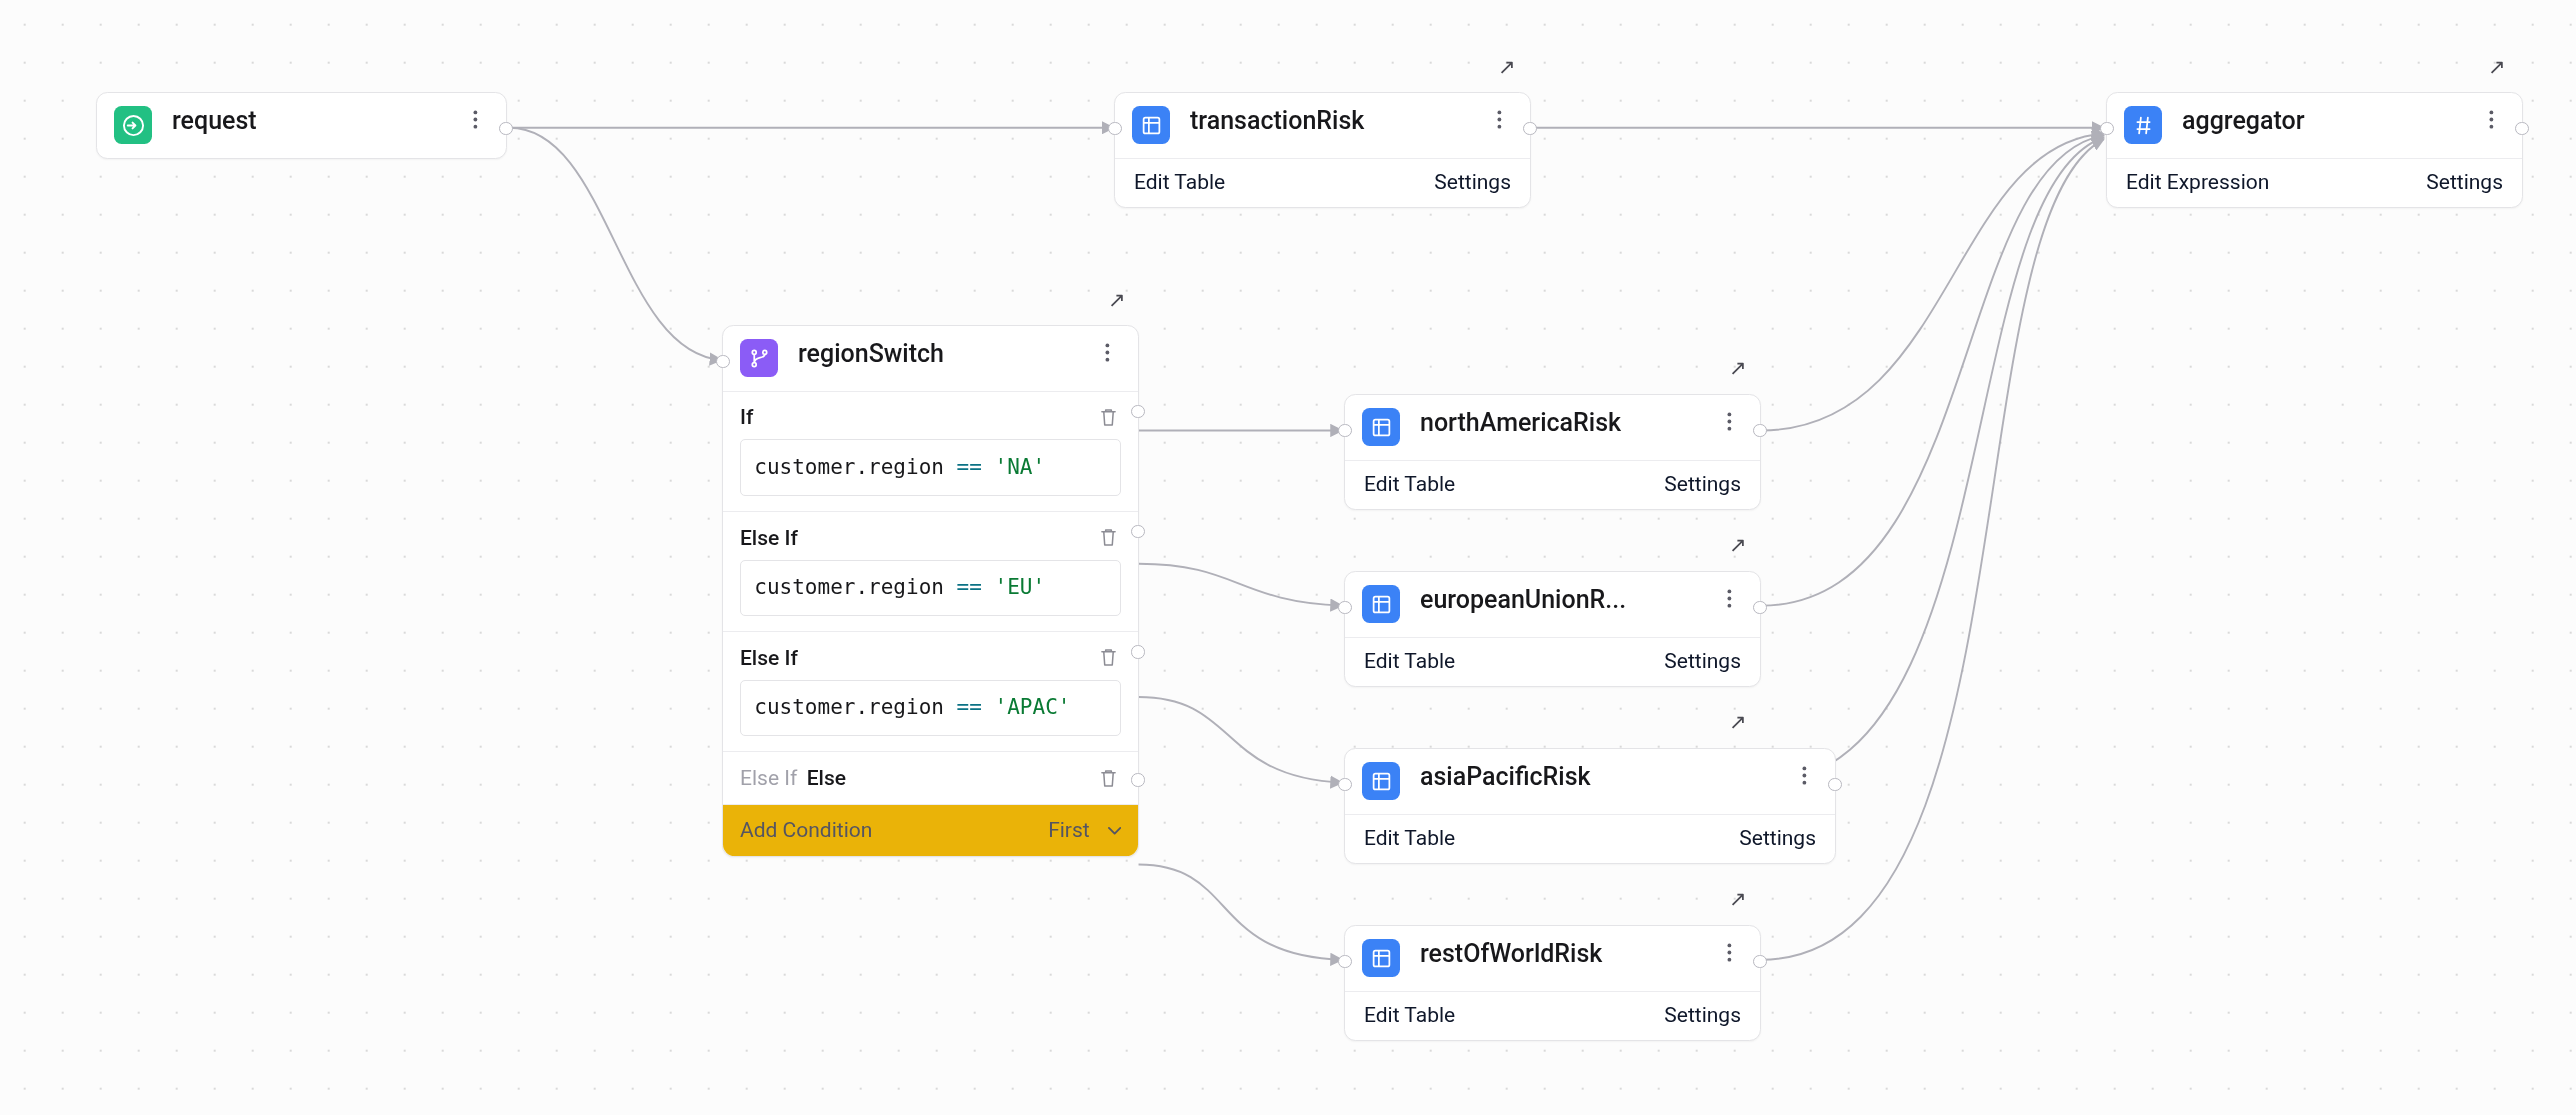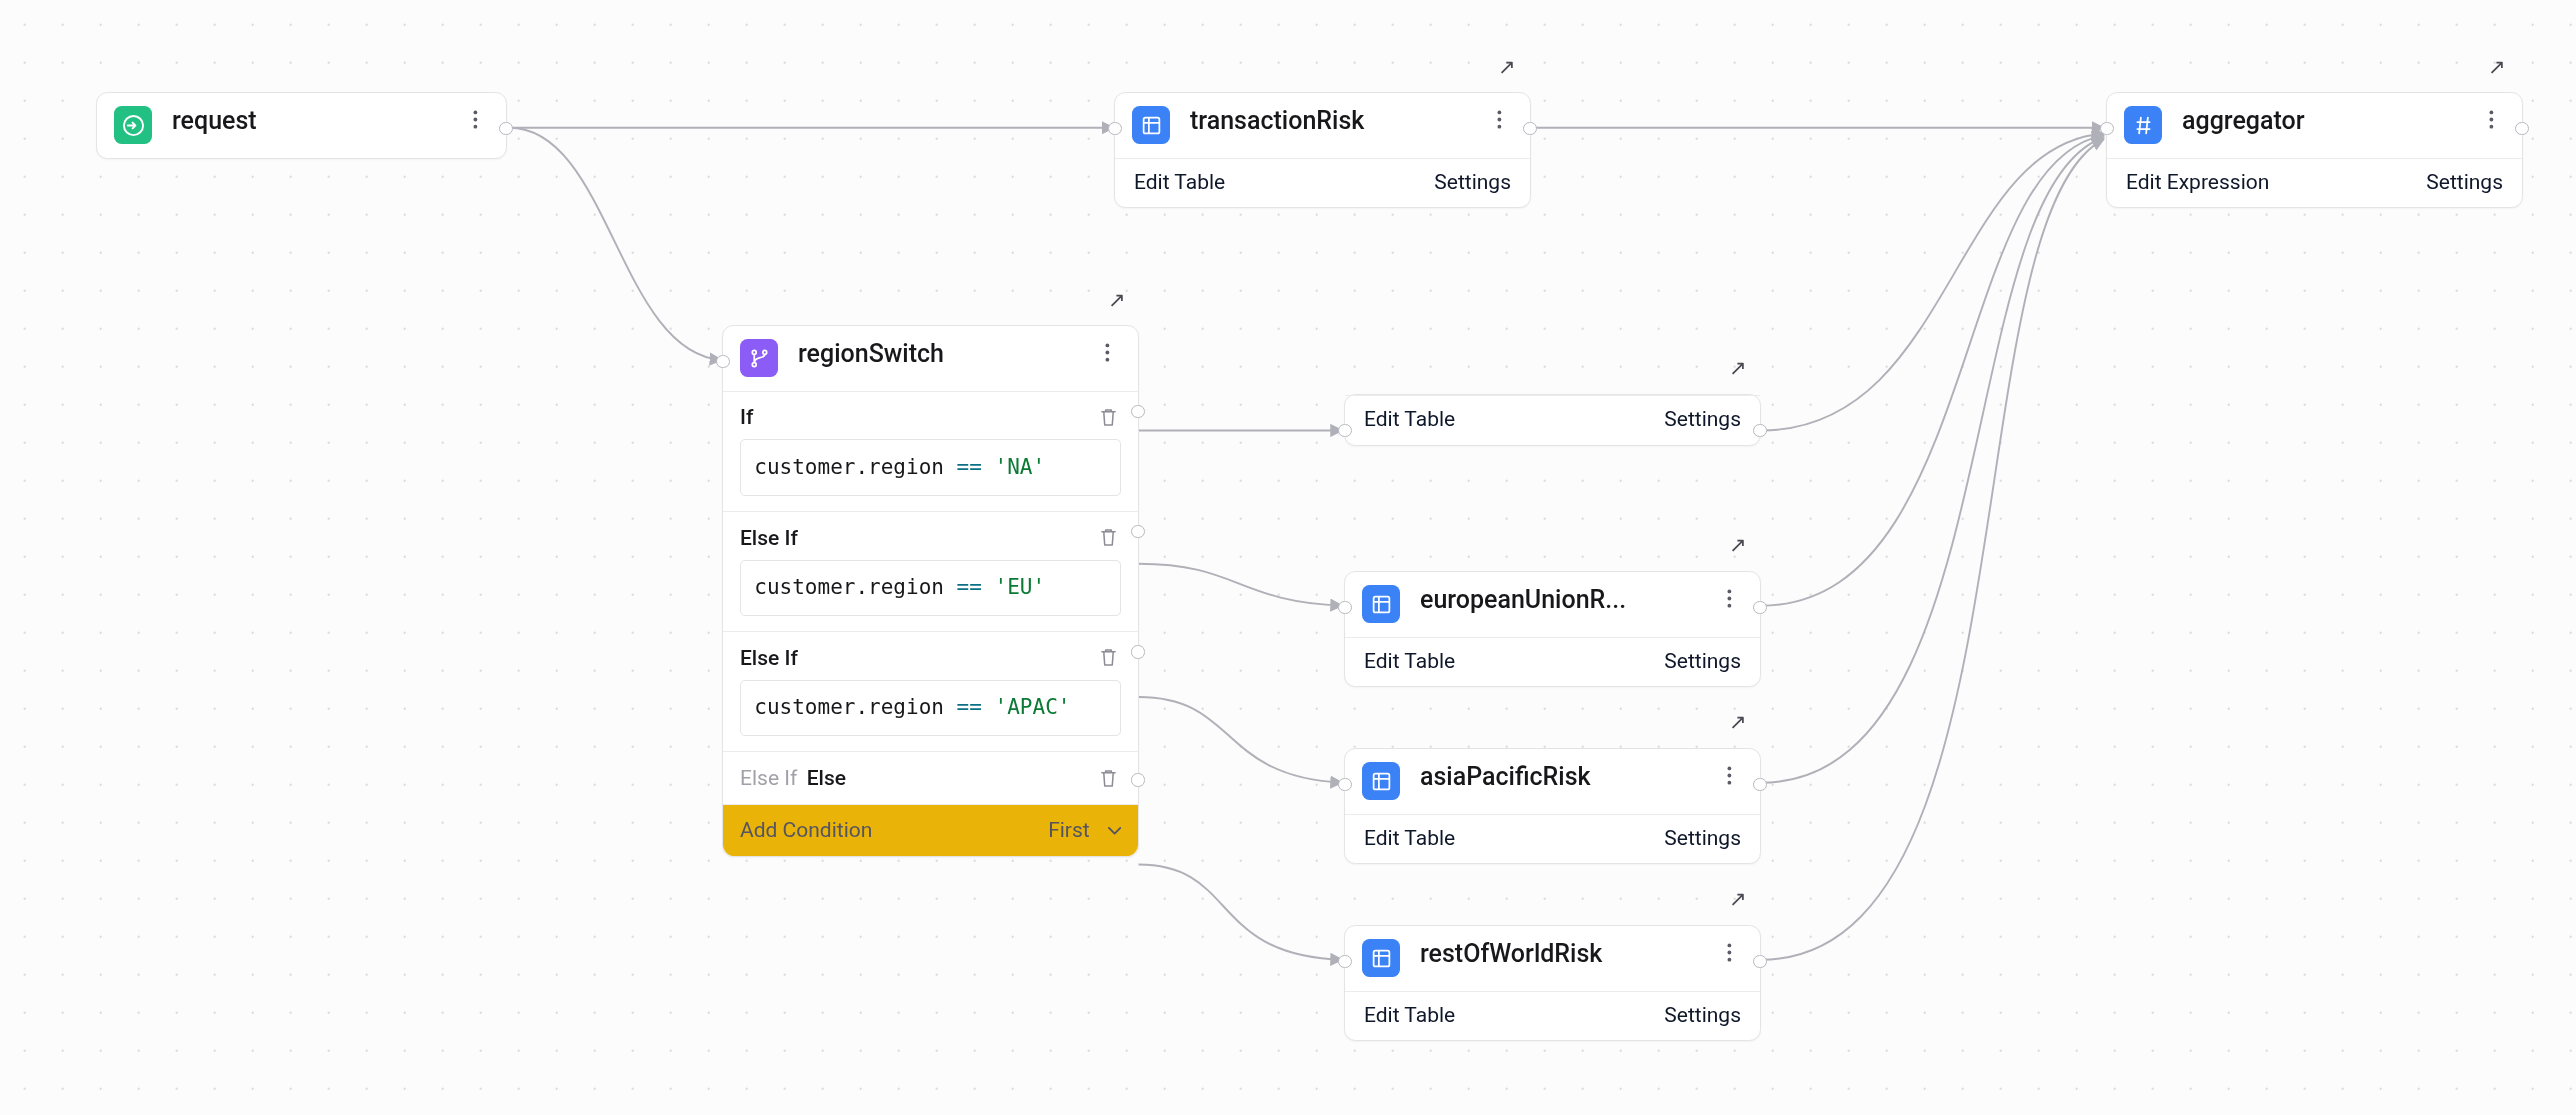--- a/index.html
+++ b/index.html
@@ -316,86 +316,102 @@
       <span>First</span>
       <svg width="13.3" height="9.5" viewBox="0 0 14 10">
             <path d="M1 2l6 6 6-6" stroke="#555562" stroke-width="2" fill="none" stroke-linecap="round" stroke-linejoin="round"></path>
           </svg>
     </span>
   </div>
   <div class="port in" style="top:28.6px;"></div>
 </div>
 
 <div class="node" style="left:1344px; top:394px; width:417px;">
-  <div class="node-footer">
-    <span>Edit Table</span>
-    <span>Settings</span>
-  </div>
-  <div class="port in" style="top:28.6px;"></div>
-  <div class="port out" style="top:28.6px;"></div>
-</div>
-
-<div class="node" style="left:1344px; top:571px; width:417px;">
   <div class="node-header">
     <div class="node-icon ic-blue">
       <svg width="21" height="21" viewBox="0 0 24 24" fill="none">
             <rect x="3" y="3" width="18" height="18" rx="2" stroke="#fff" stroke-width="2"></rect>
             <path d="M3 9h18M9 3v18" stroke="#fff" stroke-width="2"></path>
           </svg>
     </div>
-    <div class="node-title">europeanUnionR...</div>
+    <div class="node-title">northAmericaRisk</div>
     <div class="kebab">
       <svg width="4.8" height="19" viewBox="0 0 5 20">
             <circle cx="2.5" cy="2.5" r="2" fill="#5b5b66"></circle>
             <circle cx="2.5" cy="10" r="2" fill="#5b5b66"></circle>
             <circle cx="2.5" cy="17.5" r="2" fill="#5b5b66"></circle>
           </svg>
     </div>
   </div>
   <div class="node-footer">
     <span>Edit Table</span>
     <span>Settings</span>
   </div>
   <div class="port in" style="top:28.6px;"></div>
   <div class="port out" style="top:28.6px;"></div>
 </div>
 
-<div class="node" style="left:1344px; top:748px; width:417px;">
+<div class="node" style="left:1344px; top:571px; width:417px;">
   <div class="node-header">
     <div class="node-icon ic-blue">
       <svg width="21" height="21" viewBox="0 0 24 24" fill="none">
             <rect x="3" y="3" width="18" height="18" rx="2" stroke="#fff" stroke-width="2"></rect>
             <path d="M3 9h18M9 3v18" stroke="#fff" stroke-width="2"></path>
           </svg>
     </div>
-    <div class="node-title">asiaPacificRisk</div>
+    <div class="node-title">europeanUnionR...</div>
     <div class="kebab">
       <svg width="4.8" height="19" viewBox="0 0 5 20">
             <circle cx="2.5" cy="2.5" r="2" fill="#5b5b66"></circle>
             <circle cx="2.5" cy="10" r="2" fill="#5b5b66"></circle>
             <circle cx="2.5" cy="17.5" r="2" fill="#5b5b66"></circle>
           </svg>
     </div>
   </div>
   <div class="node-footer">
     <span>Edit Table</span>
     <span>Settings</span>
   </div>
   <div class="port in" style="top:28.6px;"></div>
   <div class="port out" style="top:28.6px;"></div>
 </div>
 
-<div class="node" style="left:1344px; top:925px; width:417px;">
+<div class="node" style="left:1344px; top:748px; width:492px;">
   <div class="node-header">
     <div class="node-icon ic-blue">
       <svg width="21" height="21" viewBox="0 0 24 24" fill="none">
             <rect x="3" y="3" width="18" height="18" rx="2" stroke="#fff" stroke-width="2"></rect>
             <path d="M3 9h18M9 3v18" stroke="#fff" stroke-width="2"></path>
           </svg>
     </div>
+    <div class="node-title">asiaPacificRisk</div>
+    <div class="kebab">
+      <svg width="4.8" height="19" viewBox="0 0 5 20">
+            <circle cx="2.5" cy="2.5" r="2" fill="#5b5b66"></circle>
+            <circle cx="2.5" cy="10" r="2" fill="#5b5b66"></circle>
+            <circle cx="2.5" cy="17.5" r="2" fill="#5b5b66"></circle>
+          </svg>
+    </div>
+  </div>
+  <div class="node-footer">
+    <span>Edit Table</span>
+    <span>Settings</span>
+  </div>
+  <div class="port in" style="top:28.6px;"></div>
+  <div class="port out" style="top:28.6px;"></div>
+</div>
+
+<div class="node" style="left:1344px; top:925px; width:417px;">
+  <div class="node-header">
+    <div class="node-icon ic-blue">
+      <svg width="21" height="21" viewBox="0 0 24 24" fill="none">
+            <rect x="3" y="3" width="18" height="18" rx="2" stroke="#fff" stroke-width="2"></rect>
+            <path d="M3 9h18M9 3v18" stroke="#fff" stroke-width="2"></path>
+          </svg>
+    </div>
     <div class="node-title">restOfWorldRisk</div>
     <div class="kebab">
       <svg width="4.8" height="19" viewBox="0 0 5 20">
             <circle cx="2.5" cy="2.5" r="2" fill="#5b5b66"></circle>
             <circle cx="2.5" cy="10" r="2" fill="#5b5b66"></circle>
             <circle cx="2.5" cy="17.5" r="2" fill="#5b5b66"></circle>
           </svg>
     </div>
   </div>
   <div class="node-footer">

